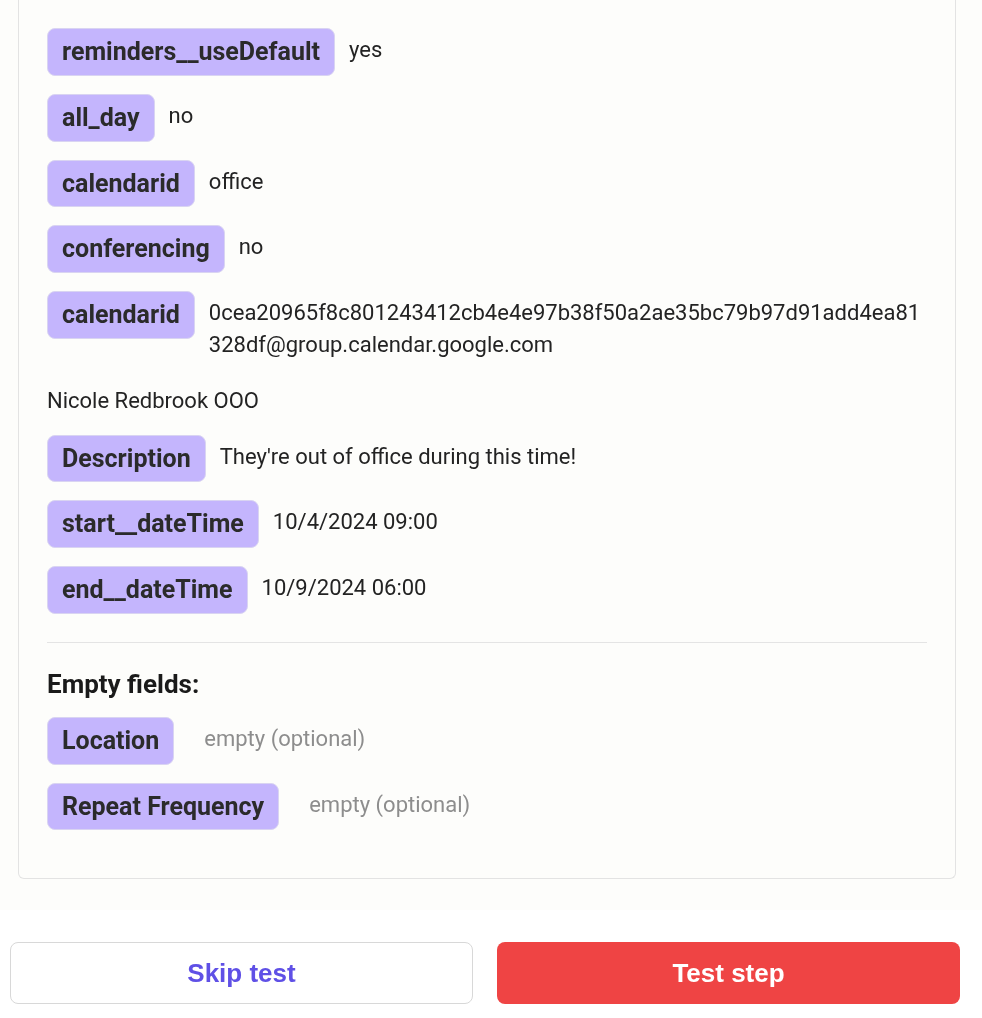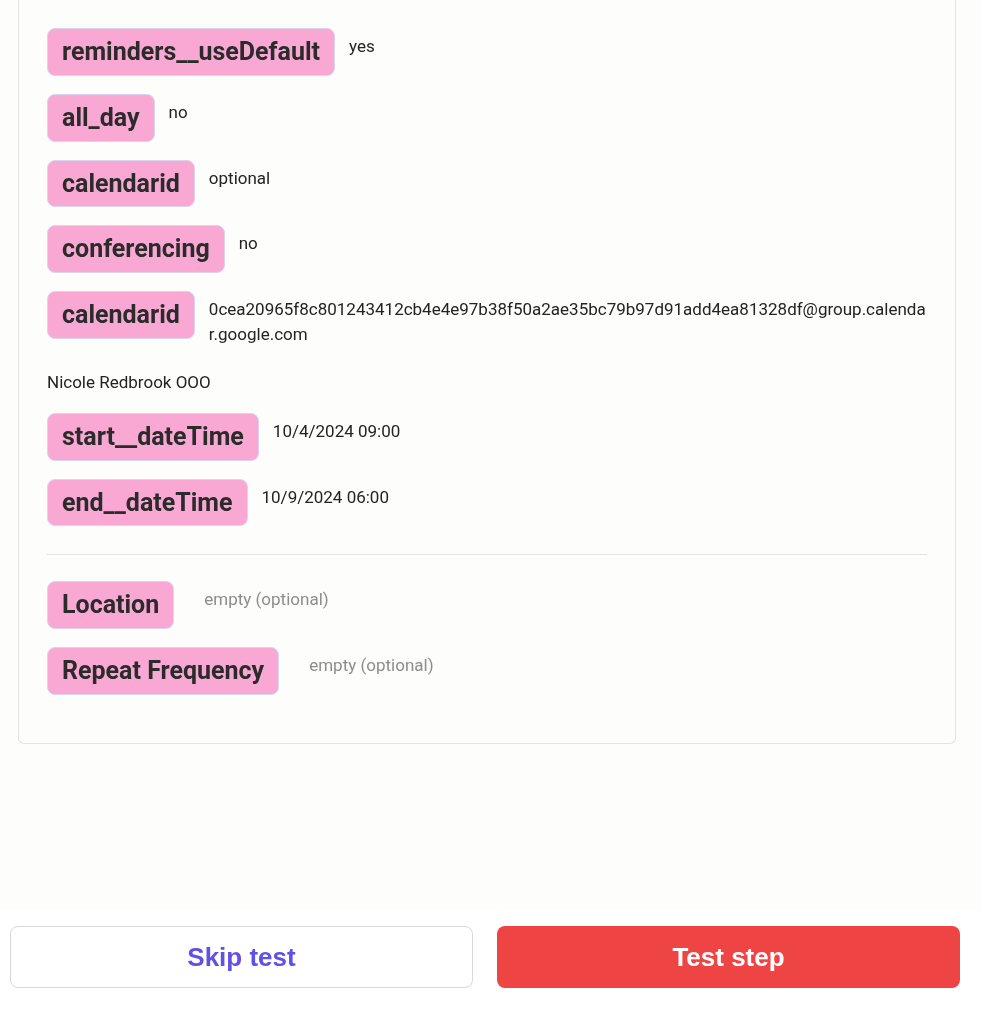--- a/index.html
+++ b/index.html
@@ -45,32 +45,32 @@
     gap: 14px;
     margin: 18px 0;
     font-size: 25px;
     line-height: 1.45;
   }
   .field-row.wrap-value .field-value {
     word-break: break-all;
   }
   .field-label {
     display: inline-block;
-    background: #f9a8d4;
+    background: #c4b5fd;
     border: 1px solid #d9d4f2;
     border-radius: 8px;
     padding: 6px 14px;
     font-weight: 700;
     font-size: 25px;
     color: #2b2b2b;
     white-space: nowrap;
     line-height: 1.35;
   }
   .field-value {
-    font-size: 17px;
+    font-size: 22px;
     color: #232323;
     padding-top: 6px;
   }
   .field-value.muted {
     color: #8d8d8d;
     margin-left: 16px;
   }
   .divider {
     border: none;
     border-top: 1px solid #e4e4e4;
@@ -83,21 +83,21 @@
     margin: 0 0 10px 0;
   }
   .footer-bar {
     position: absolute;
     left: 0;
     right: 0;
     bottom: 0;
     height: 108px;
     background: #ffffff;
     display: flex;
-    align-items: center;
+    align-items: flex-end;
     gap: 24px;
     padding: 0 22px 14px 10px;
   }
   .btn {
     flex: 1 1 0;
     height: 62px;
     border-radius: 8px;
     font-size: 26px;
     font-weight: 700;
     cursor: pointer;
@@ -127,50 +127,55 @@
       <span class="field-value">yes</span>
     </div>
 
     <div class="field-row">
       <span class="field-label">all_day</span>
       <span class="field-value">no</span>
     </div>
 
     <div class="field-row">
       <span class="field-label">calendarid</span>
-      <span class="field-value">optional</span>
+      <span class="field-value">office</span>
     </div>
 
     <div class="field-row">
       <span class="field-label">conferencing</span>
       <span class="field-value">no</span>
     </div>
 
     <div class="field-row wrap-value">
       <span class="field-label">calendarid</span>
       <span class="field-value">0cea20965f8c801243412cb4e4e97b38f50a2ae35bc79b97d91add4ea81328df@group.calendar.google.com</span>
     </div>
 
     <div class="field-row">
       <span class="field-value">Nicole Redbrook OOO</span>
     </div>
 
+    <div class="field-row">
+      <span class="field-label">Description</span>
+      <span class="field-value">They're out of office during this time!</span>
+    </div>
 
     <div class="field-row">
       <span class="field-label">start__dateTime</span>
       <span class="field-value">10/4/2024 09:00</span>
     </div>
 
     <div class="field-row">
       <span class="field-label">end__dateTime</span>
       <span class="field-value">10/9/2024 06:00</span>
     </div>
 
     <hr class="divider">
 
+    <h3 class="section-heading">Empty fields:</h3>
 
     <div class="field-row">
       <span class="field-label">Location</span>
       <span class="field-value muted">empty (optional)</span>
     </div>
 
     <div class="field-row">
       <span class="field-label">Repeat Frequency</span>
       <span class="field-value muted">empty (optional)</span>
     </div>

